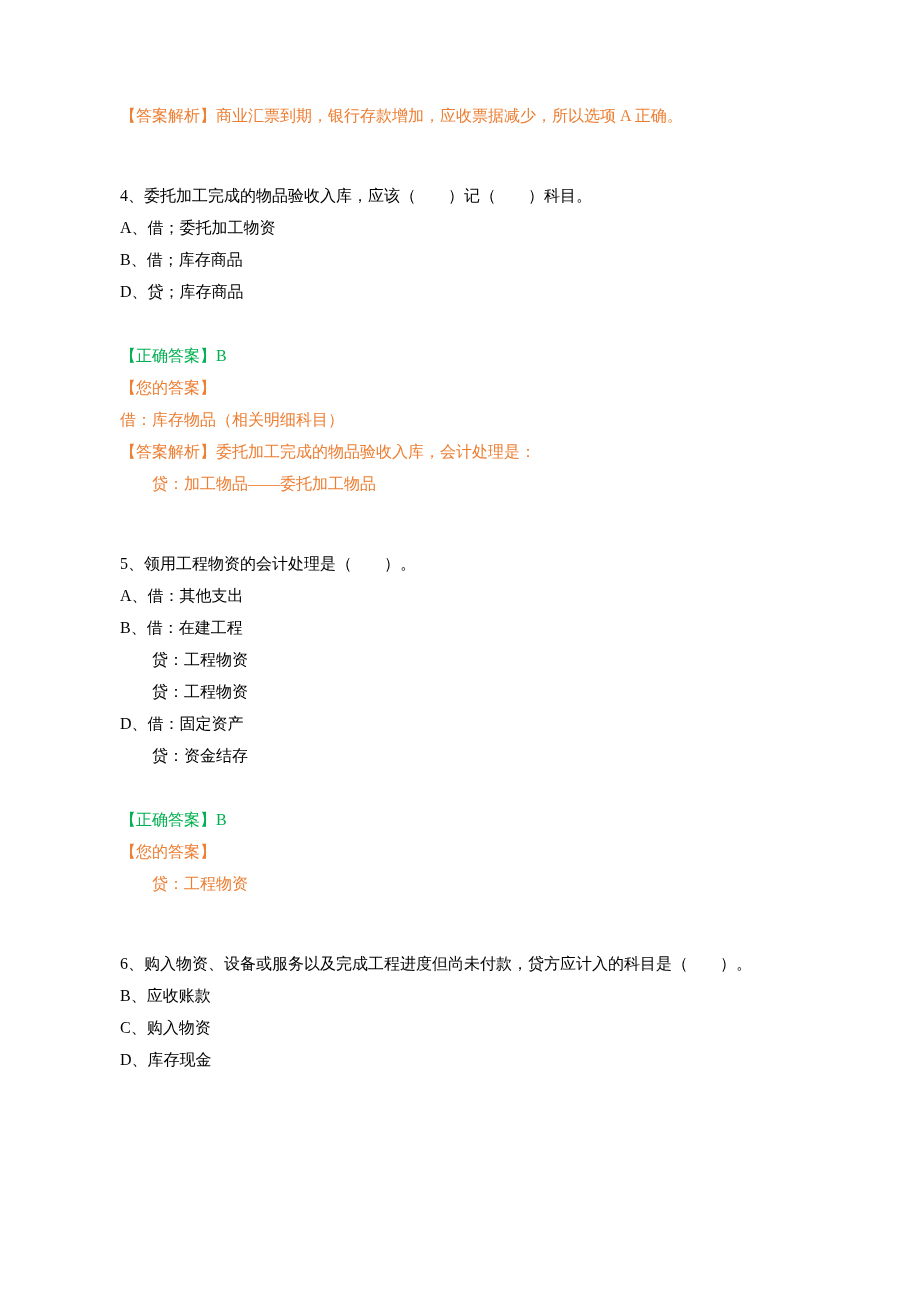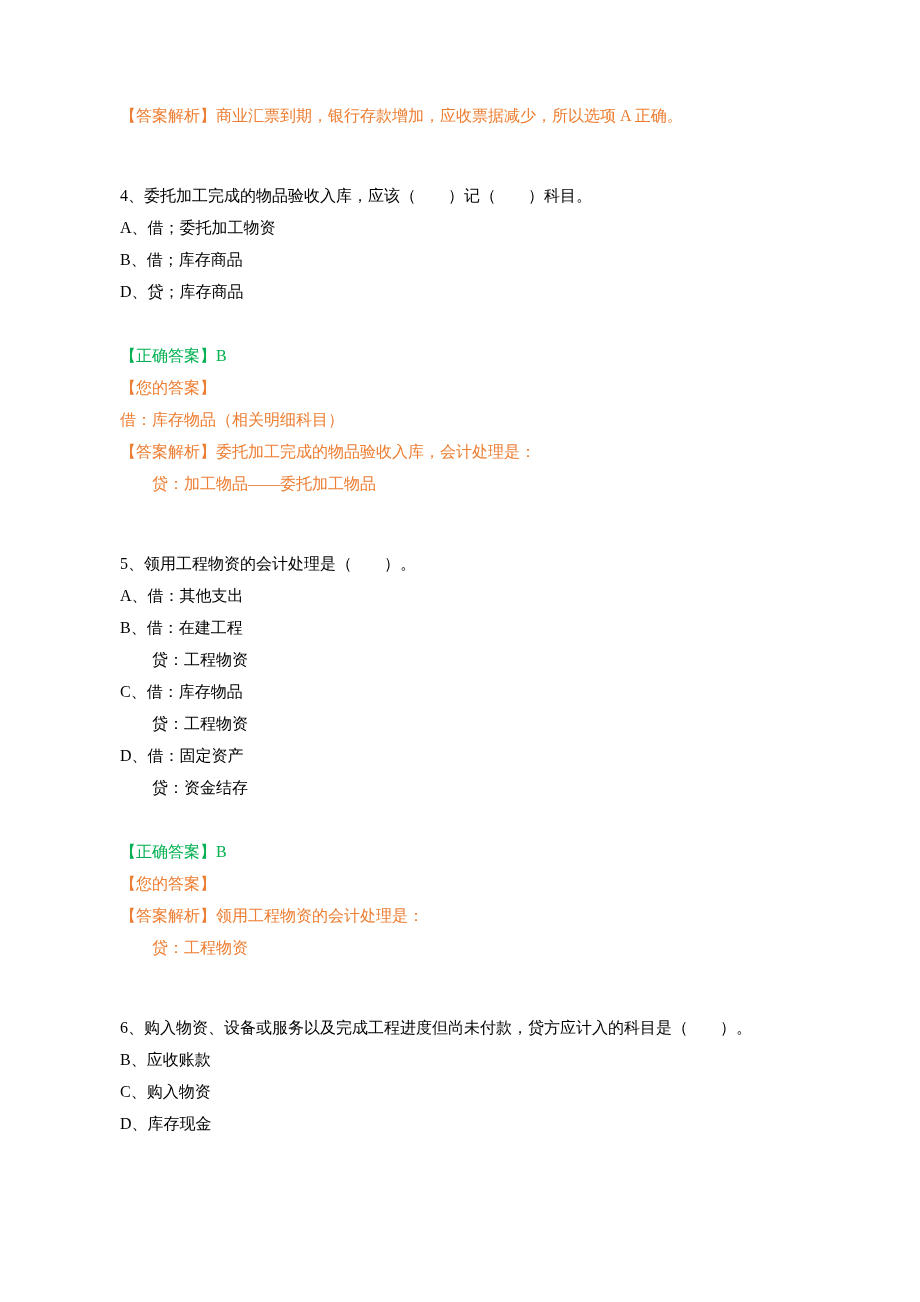--- a/index.html
+++ b/index.html
@@ -60,32 +60,28 @@
       <span>【答案解析】</span><span>委托加工完成的物品验收入库，会计处理是：</span>
     </p>
     <p class="orange indent">贷：加工物品——委托加工物品</p>
   </div>
 
   <div class="block">
     <p>5、领用工程物资的会计处理是（　　）。</p>
     <p>A、借：其他支出</p>
     <p>B、借：在建工程</p>
     <p class="indent">贷：工程物资</p>
-    <p>C、借：库存物品</p>
     <p class="indent">贷：工程物资</p>
     <p>D、借：固定资产</p>
     <p class="indent">贷：资金结存</p>
     <p>&nbsp;</p>
     <p class="green">
       <span>【正确答案】</span><span>B</span>
     </p>
     <p class="orange">【您的答案】</p>
-    <p class="orange">
-      <span>【答案解析】</span><span>领用工程物资的会计处理是：</span>
-    </p>
     <p class="orange indent">贷：工程物资</p>
   </div>
 
   <div class="block">
     <p>6、购入物资、设备或服务以及完成工程进度但尚未付款，贷方应计入的科目是（　　）。</p>
     <p>B、应收账款</p>
     <p>C、购入物资</p>
     <p>D、库存现金</p>
     <p>&nbsp;</p>
     <p class="green">

